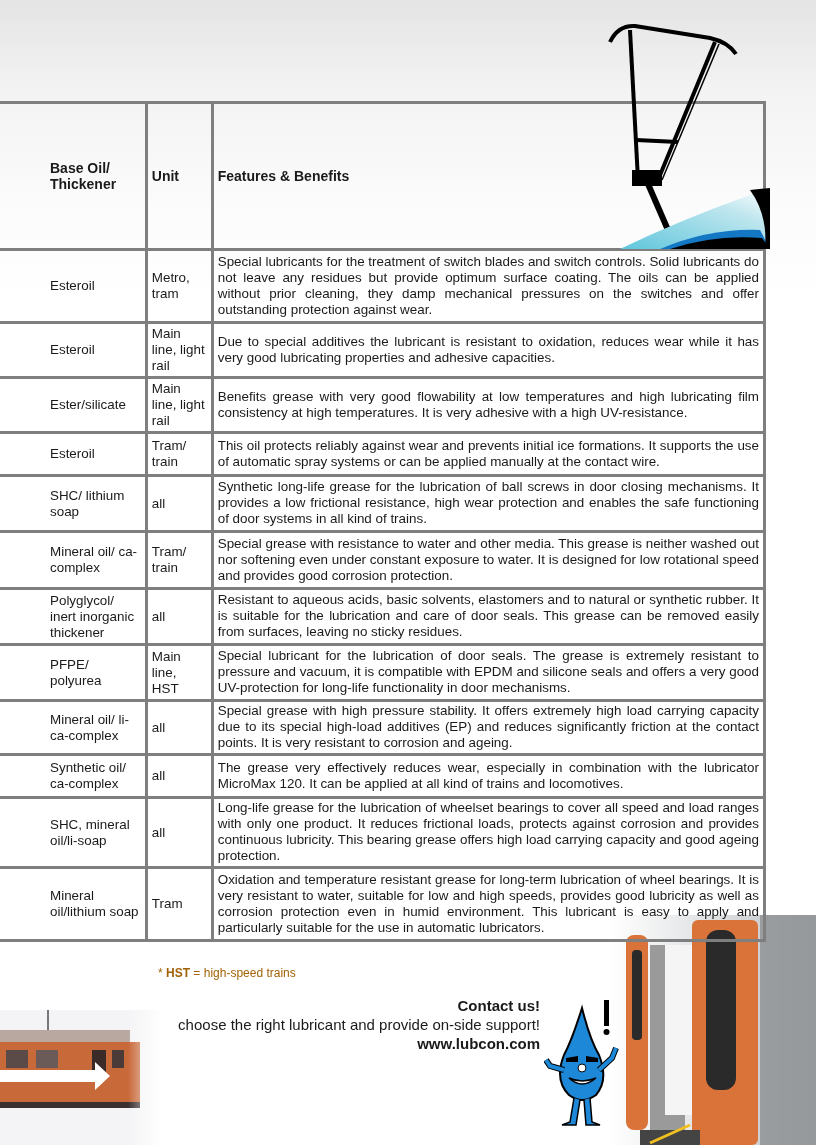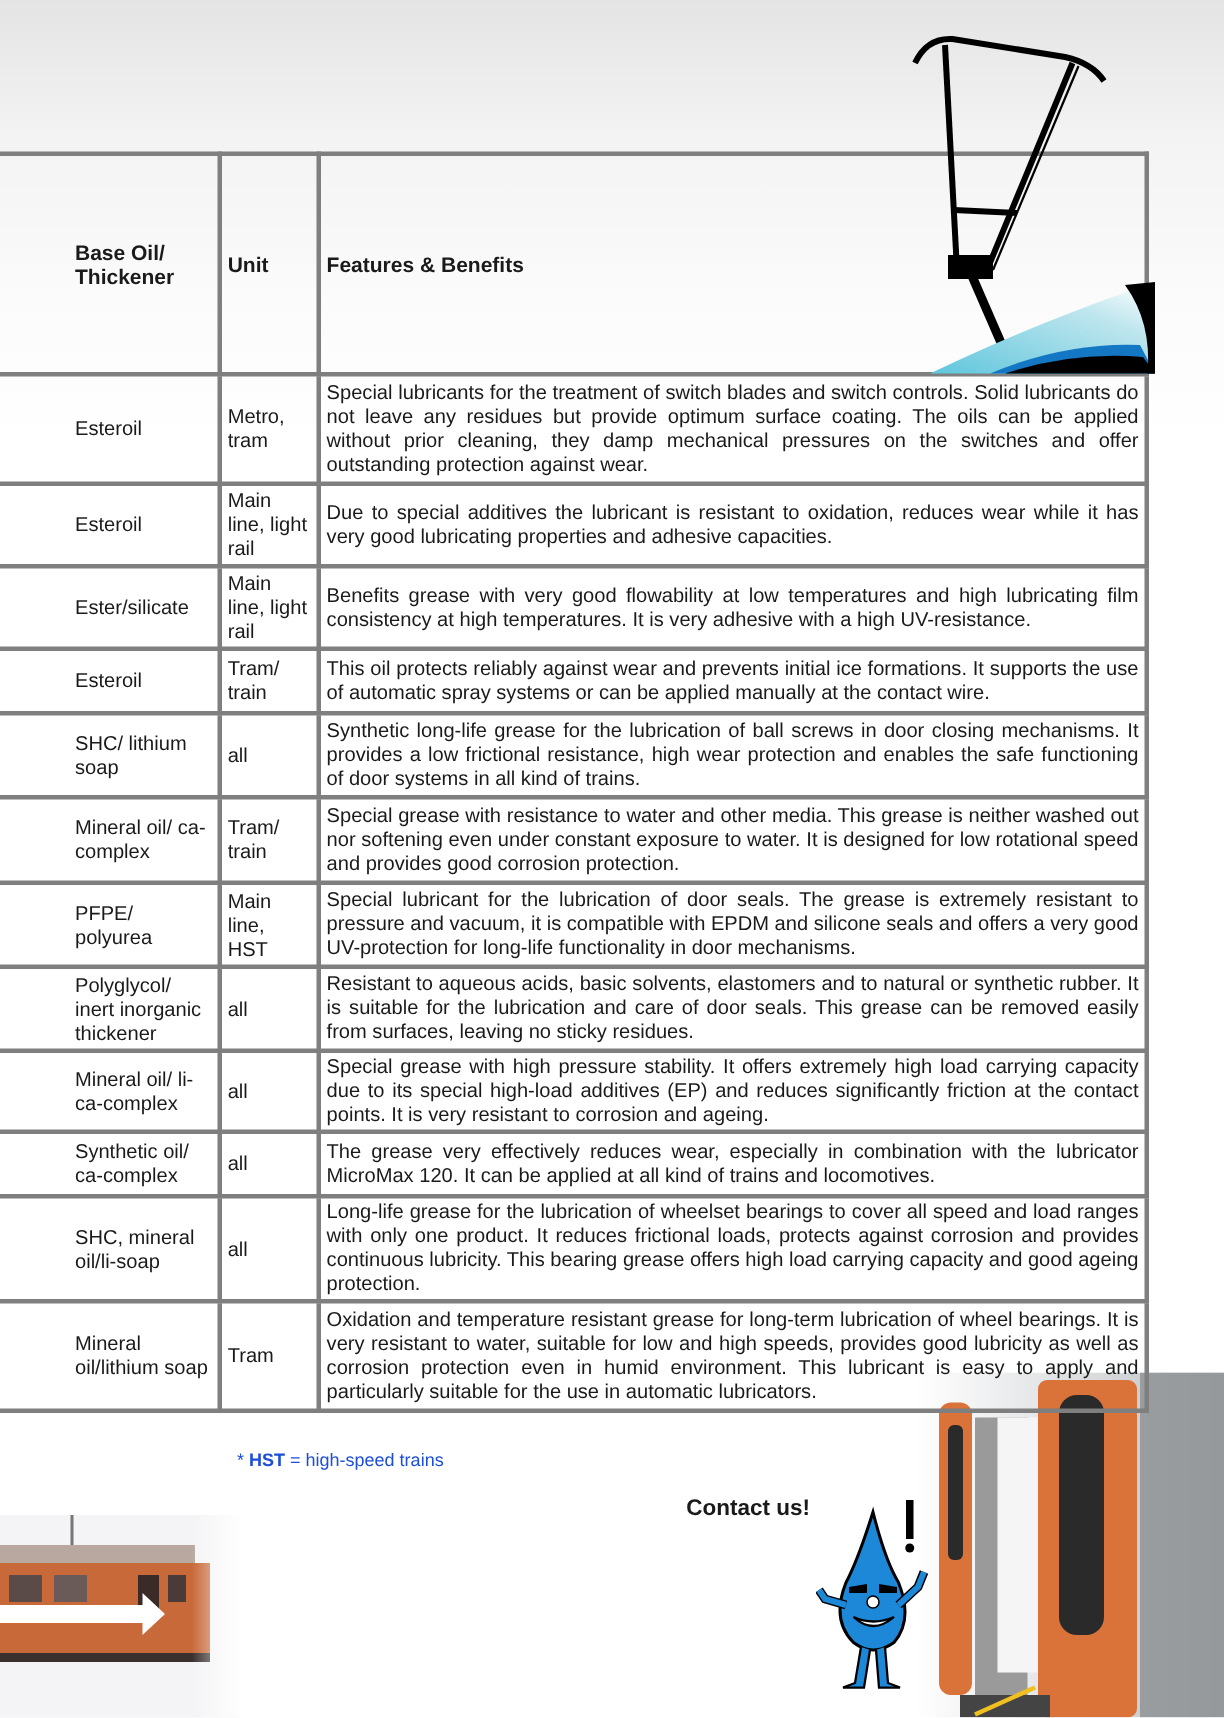--- a/index.html
+++ b/index.html
@@ -25,21 +25,21 @@
   th { text-align: left; font-weight: bold; font-size: 14px; line-height: 16px; }
   .hdr-row { height: 147px; }
   .hdr-row th { background: transparent; }
   .col1 { width: 142px; }
   .col2 { width: 64px; }
   .col3 { width: 536px; }
   td.base { padding-left: 50px; }
   th.base { padding-left: 50px; }
   td.feat { text-align: justify; text-align-last: left; padding: 1px 4px 2px 4px; margin-left: 28px; }
   .footnote {
-    position: absolute; left: 158px; top: 966px; font-size: 12px; color: #1d4ed8; z-index: 2;
+    position: absolute; left: 158px; top: 966px; font-size: 12px; color: #a16207; z-index: 2;
   }
   .footnote b { font-weight: bold; }
   .contact {
     position: absolute; left: 130px; top: 996px; width: 410px; text-align: right; z-index: 2;
     font-size: 15px; line-height: 19px; color: #1a1a1a;
   }
   .contact .h { font-weight: bold; }
   .contact .url { font-weight: bold; }
   
   .tram-left { position: absolute; left: 0; top: 1010px; width: 160px; height: 140px; z-index: 1; }
@@ -108,28 +108,28 @@
       <td class="base">SHC/ lithium soap</td>
       <td>all</td>
       <td class="feat">Synthetic long-life grease for the lubrication of ball screws in door closing mechanisms. It provides a low frictional resistance, high wear protection and enables the safe functioning of door systems in all kind of trains.</td>
     </tr>
     <tr style="height:57px">
       <td class="base">Mineral oil/ ca-complex</td>
       <td>Tram/ train</td>
       <td class="feat">Special grease with resistance to water and other media. This grease is neither washed out nor softening even under constant exposure to water. It is designed for low rotational speed and provides good corrosion protection.</td>
     </tr>
     <tr style="height:56px">
+      <td class="base">Polyglycol/ inert inorganic thickener</td>
+      <td>all</td>
+      <td class="feat">Resistant to aqueous acids, basic solvents, elastomers and to natural or synthetic rubber. It is suitable for the lubrication and care of door seals. This grease can be removed easily from surfaces, leaving no sticky residues.</td>
+    </tr>
+    <tr style="height:56px">
       <td class="base">PFPE/ polyurea</td>
       <td>Main line, HST</td>
       <td class="feat">Special lubricant for the lubrication of door seals. The grease is extremely resistant to pressure and vacuum, it is compatible with EPDM and silicone seals and offers a very good UV-protection for long-life functionality in door mechanisms.</td>
-    </tr>
-    <tr style="height:56px">
-      <td class="base">Polyglycol/ inert inorganic thickener</td>
-      <td>all</td>
-      <td class="feat">Resistant to aqueous acids, basic solvents, elastomers and to natural or synthetic rubber. It is suitable for the lubrication and care of door seals. This grease can be removed easily from surfaces, leaving no sticky residues.</td>
     </tr>
     <tr style="height:40px">
       <td class="base">Mineral oil/ li-ca-complex</td>
       <td>all</td>
       <td class="feat">Special grease with high pressure stability. It offers extremely high load carrying capacity due to its special high-load additives (EP) and reduces significantly friction at the contact points. It is very resistant to corrosion and ageing.</td>
     </tr>
     <tr style="height:43px">
       <td class="base">Synthetic oil/ ca-complex</td>
       <td>all</td>
       <td class="feat">The grease very effectively reduces wear, especially in combination with the lubricator MicroMax 120. It can be applied at all kind of trains and locomotives.</td>
@@ -170,20 +170,22 @@
   <rect x="36" y="40" width="22" height="18" fill="#6a5a58"></rect>
   <rect x="92" y="40" width="14" height="30" fill="#3a2a28"></rect>
   <rect x="112" y="40" width="12" height="18" fill="#4a3a38"></rect>
   <polygon points="0,60 95,60 95,52 110,66 95,80 95,72 0,72" fill="#fff"></polygon>
   <rect x="0" y="92" width="140" height="6" fill="#3a3030"></rect>
   <rect x="0" y="0" width="160" height="140" fill="url(#fadeR)"></rect>
 </svg>
 
 <div class="contact">
   <div class="h">Contact us!</div>
+  <div>choose the right lubricant and provide on-side support!</div>
+  <div class="url">www.lubcon.com</div>
 </div>
 
 <svg class="train-right" viewBox="0 0 206 230">
   <defs>
     <linearGradient id="trainbg" x1="0" x2="1">
       <stop offset="0" stop-color="#ffffff"></stop>
       <stop offset="0.6" stop-color="#d8dadc"></stop>
       <stop offset="1" stop-color="#b8bcbe"></stop>
     </linearGradient>
   </defs>

